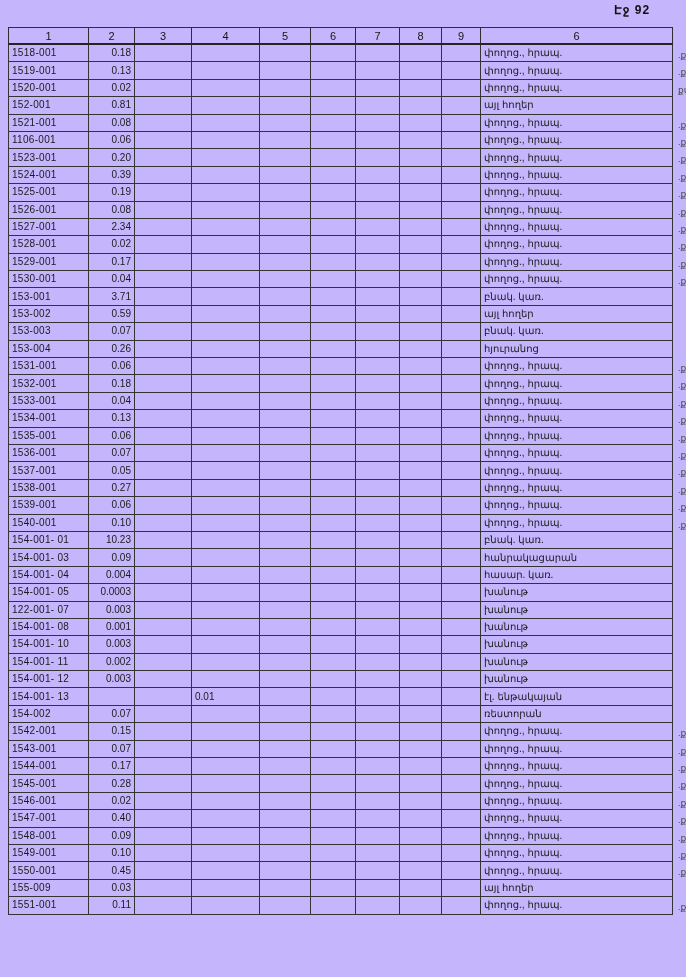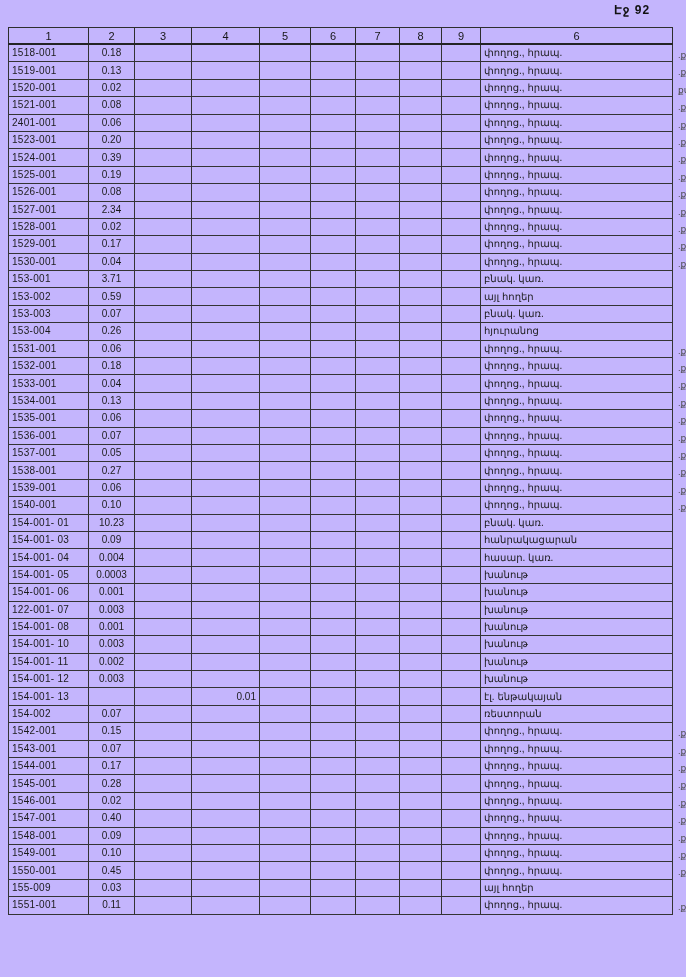--- a/index.html
+++ b/index.html
@@ -21,22 +21,22 @@
     font-size:11px;font-weight:normal;text-align:center;
     height:15px;padding:0;color:#161616;
   }
   table.reg td{
     border:1px solid #343434;
     font-size:10px;height:16.4px;line-height:16px;
     padding:0 3px;white-space:nowrap;overflow:visible;
     color:#1b1b1b;
   }
   td.c1{padding-left:5px;letter-spacing:0.3px;}
-  td.c2{text-align:center;}
-  td.c4{text-align:right;}
+  td.c2{text-align:right;}
+  td.c4{text-align:left;}
   td.c10{position:relative;padding-left:4px;}
   .unit{
     position:absolute;left:197px;top:2px;
     font-size:9px;color:#4a4a4a;letter-spacing:0px;
   }
 </style>
 </head>
 <body>
 
 <div class="page">
@@ -99,33 +99,45 @@
           <td class="c3"></td>
           <td class="c4"></td>
           <td class="c5"></td>
           <td class="c6"></td>
           <td class="c7"></td>
           <td class="c8"></td>
           <td class="c9"></td>
           <td class="c10"><span>փողոց., հրապ.</span><span class="unit">քմ</span></td>
         </tr>
         <tr>
+          <td class="c1">152-001</td>
+          <td class="c2">0.81</td>
+          <td class="c3"></td>
+          <td class="c4"></td>
+          <td class="c5"></td>
+          <td class="c6"></td>
+          <td class="c7"></td>
+          <td class="c8"></td>
+          <td class="c9"></td>
+          <td class="c10"><span>այլ հողեր</span></td>
+        </tr>
+        <tr>
           <td class="c1">1521-001</td>
           <td class="c2">0.08</td>
           <td class="c3"></td>
           <td class="c4"></td>
           <td class="c5"></td>
           <td class="c6"></td>
           <td class="c7"></td>
           <td class="c8"></td>
           <td class="c9"></td>
           <td class="c10"><span>փողոց., հրապ.</span><span class="unit">.քմ</span></td>
         </tr>
         <tr>
-          <td class="c1">2401-001</td>
+          <td class="c1">1106-001</td>
           <td class="c2">0.06</td>
           <td class="c3"></td>
           <td class="c4"></td>
           <td class="c5"></td>
           <td class="c6"></td>
           <td class="c7"></td>
           <td class="c8"></td>
           <td class="c9"></td>
           <td class="c10"><span>փողոց., հրապ.</span><span class="unit">.քմ</span></td>
         </tr>
@@ -425,32 +437,20 @@
           <td class="c5"></td>
           <td class="c6"></td>
           <td class="c7"></td>
           <td class="c8"></td>
           <td class="c9"></td>
           <td class="c10"><span>հասար. կառ.</span></td>
         </tr>
         <tr>
           <td class="c1">154-001- 05</td>
           <td class="c2">0.0003</td>
-          <td class="c3"></td>
-          <td class="c4"></td>
-          <td class="c5"></td>
-          <td class="c6"></td>
-          <td class="c7"></td>
-          <td class="c8"></td>
-          <td class="c9"></td>
-          <td class="c10"><span>խանութ</span></td>
-        </tr>
-        <tr>
-          <td class="c1">154-001- 06</td>
-          <td class="c2">0.001</td>
           <td class="c3"></td>
           <td class="c4"></td>
           <td class="c5"></td>
           <td class="c6"></td>
           <td class="c7"></td>
           <td class="c8"></td>
           <td class="c9"></td>
           <td class="c10"><span>խանութ</span></td>
         </tr>
         <tr>

